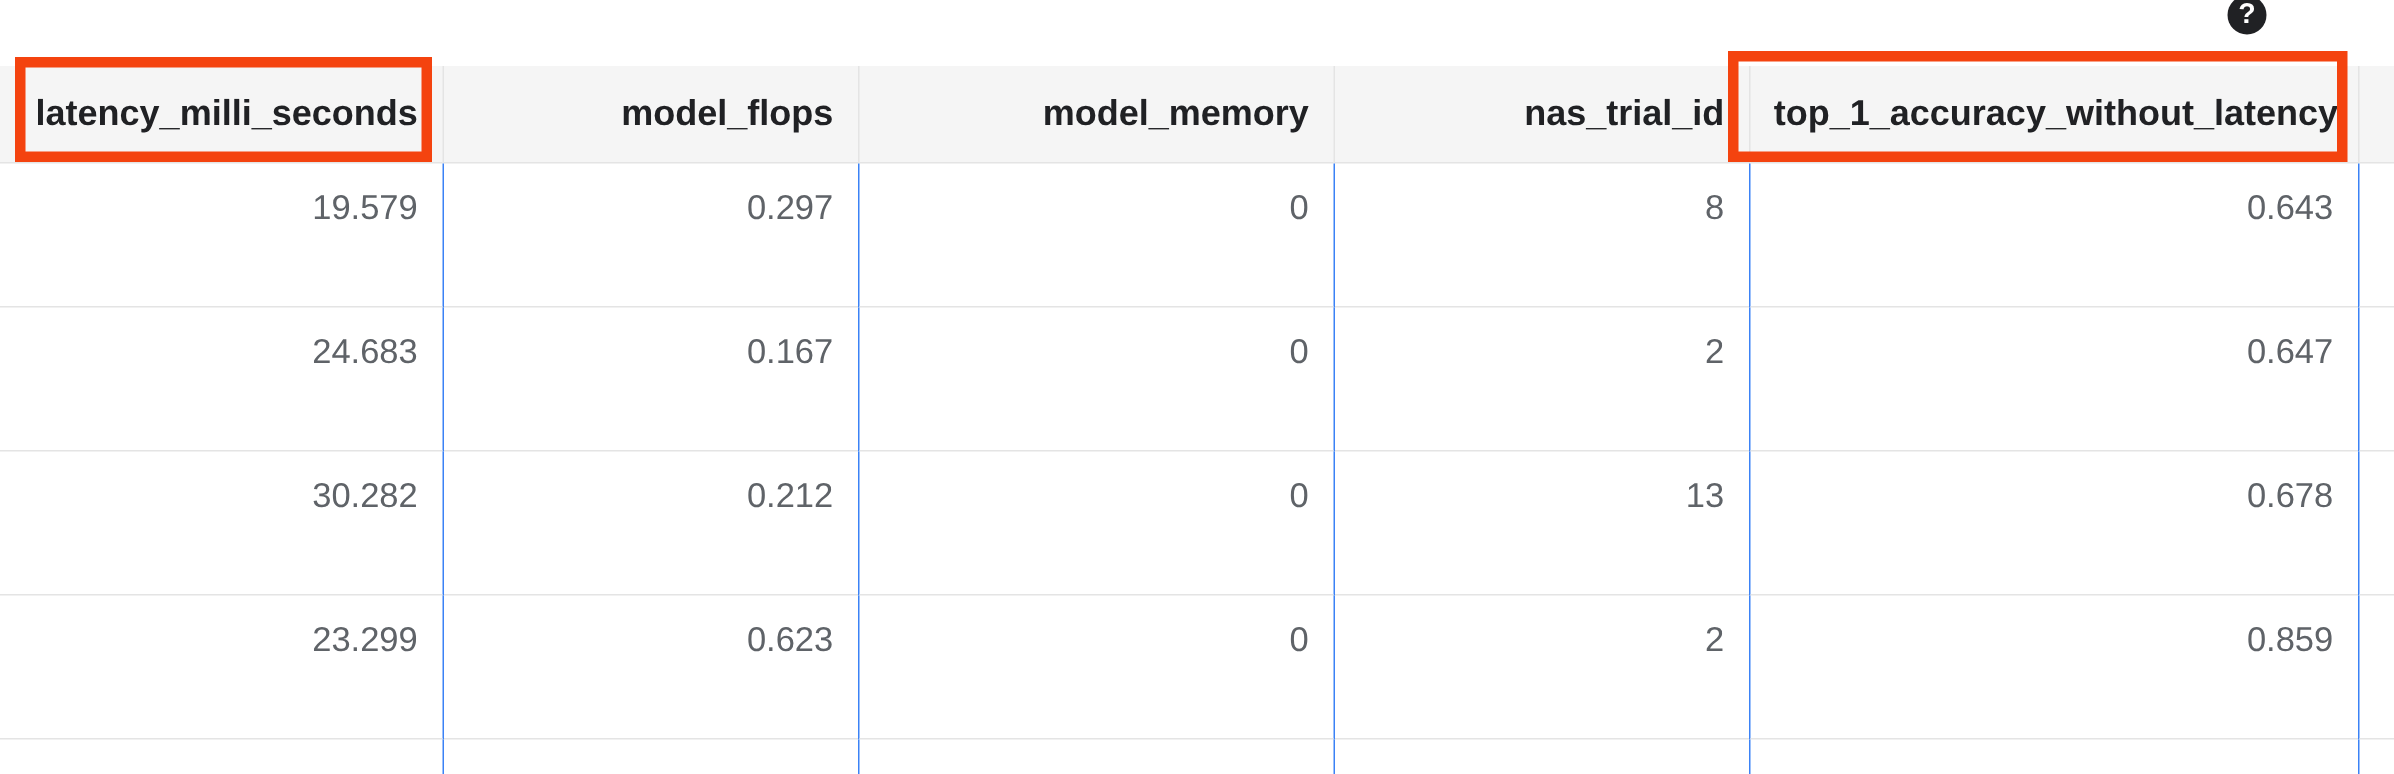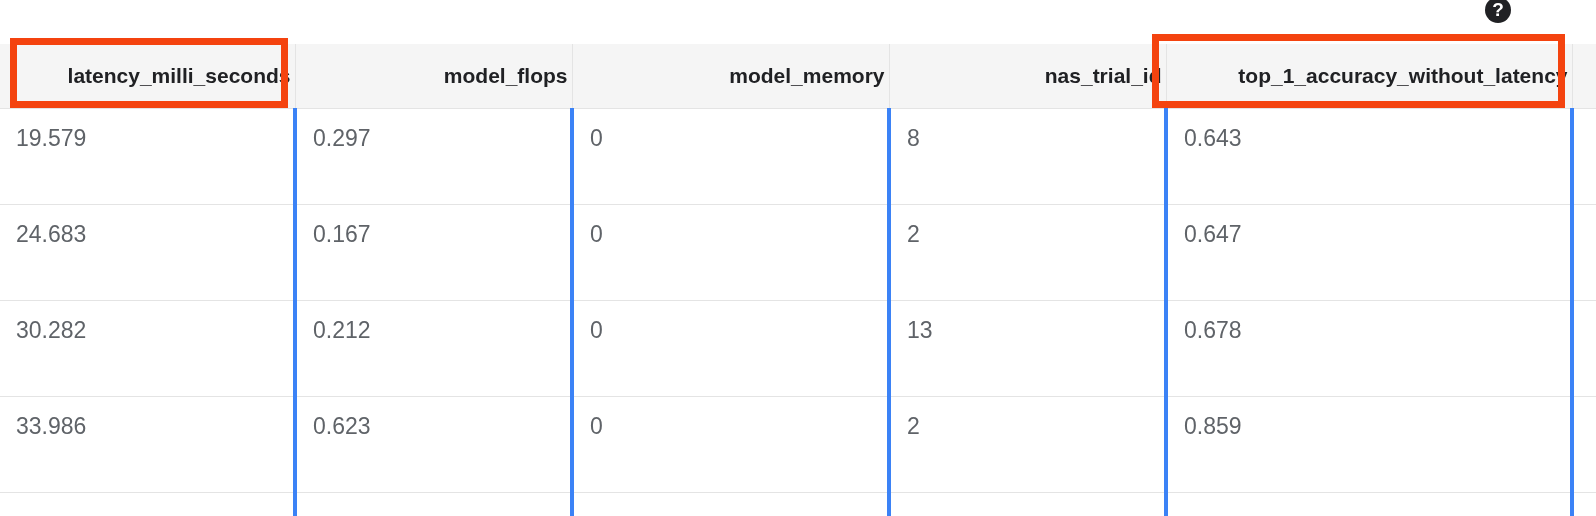--- a/index.html
+++ b/index.html
@@ -55,41 +55,42 @@
     width: 1650px;
     font-family: "Liberation Sans", sans-serif;
   }
 
   table.data-table thead tr {
     background: #f5f5f5;
   }
 
   table.data-table th {
     height: 64px;
-    padding: 0 4px;
+    padding: 0 16px;
     text-align: right;
     vertical-align: middle;
-    font-size: 21px;
+    font-size: 24px;
     font-weight: bold;
     color: #202124;
     background: #f5f5f5;
     border-right: 1px solid #e4e4e4;
     white-space: nowrap;
     box-sizing: border-box;
   }
 
   table.data-table td {
     height: 96px;
     padding: 16px 16px 0 16px;
+    text-align: right;
     vertical-align: top;
     font-size: 23px;
     color: #5f6368;
     background: #ffffff;
     border-top: 1px solid #e4e4e4;
-    border-right: 4px solid #3b82f6;
+    border-right: 1px solid #3b82f6;
     white-space: nowrap;
     box-sizing: border-box;
   }
 
   
   col.c-latency  { width: 295px; }
   col.c-flops    { width: 277px; }
   col.c-memory   { width: 317px; }
   col.c-trial    { width: 277px; }
   col.c-top1     { width: 406px; }
@@ -168,21 +169,21 @@
         </tr>
         <tr>
           <td>30.282</td>
           <td>0.212</td>
           <td>0</td>
           <td>13</td>
           <td>0.678</td>
           <td class="extra-col"></td>
         </tr>
         <tr>
-          <td>33.986</td>
+          <td>23.299</td>
           <td>0.623</td>
           <td>0</td>
           <td>2</td>
           <td>0.859</td>
           <td class="extra-col"></td>
         </tr>
         <tr>
           <td></td>
           <td></td>
           <td></td>

